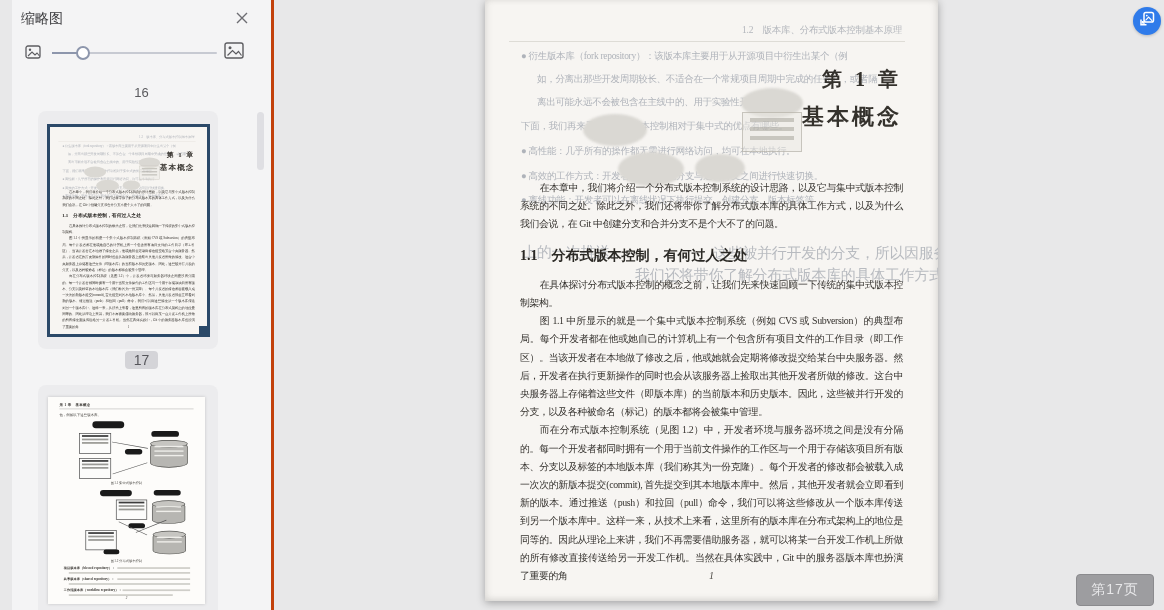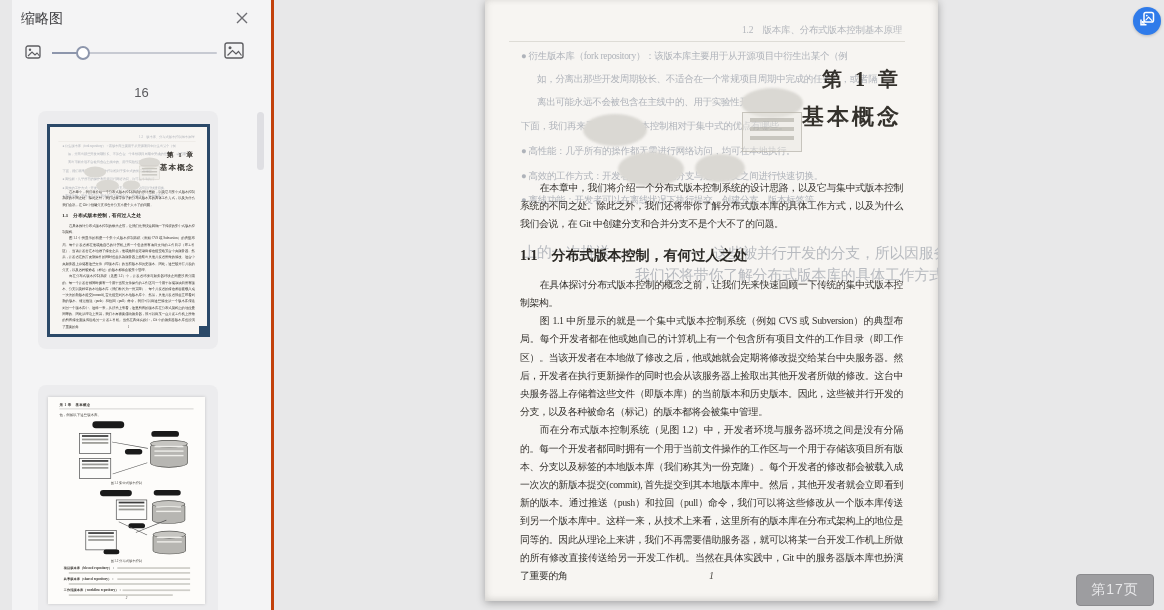--- a/index.html
+++ b/index.html
@@ -164,20 +164,23 @@
             <div class="sec-h">1.1　分布式版本控制，有何过人之处</div>
             <p>在具体探讨分布式版本控制的概念之前，让我们先来快速回顾一下传统的集中式版本控制架构。</p>
             <p>图 1.1 中所显示的就是一个集中式版本控制系统（例如 CVS 或 Subversion）的典型布局。每个开发者都在他或她自己的计算机上有一个包含所有项目文件的工作目录（即工作区）。当该开发者在本地做了修改之后，他或她就会定期将修改提交给某台中央服务器。然后，开发者在执行更新操作的同时也会从该服务器上捡取出其他开发者所做的修改。这台中央服务器上存储着这些文件（即版本库）的当前版本和历史版本。因此，这些被并行开发的分支，以及各种被命名（标记）的版本都将会被集中管理。</p>
             <p>而在分布式版本控制系统（见图 1.2）中，开发者环境与服务器环境之间是没有分隔的。每一个开发者都同时拥有一个用于当前文件操作的工作区与一个用于存储该项目所有版本、分支以及标签的本地版本库（我们称其为一份克隆）。每个开发者的修改都会被载入成一次次的新版本提交(commit), 首先提交到其本地版本库中。然后，其他开发者就会立即看到新的版本。通过推送（push）和拉回（pull）命令，我们可以将这些修改从一个版本库传送到另一个版本库中。这样一来，从技术上来看，这里所有的版本库在分布式架构上的地位是同等的。因此从理论上来讲，我们不再需要借助服务器，就可以将某一台开发工作机上所做的所有修改直接传送给另一开发工作机。当然在具体实践中，Git 中的服务器版本库也扮演了重要的角</p>
           </div>
           <div class="folio">1</div>
         </div>
       </div>
       <div class="corner"></div>
     </div>
+    <div class="lbl-cur">
+      <span>17</span>
+    </div>
 
     <div class="thumb-card card2"></div>
     <div class="t2">
       <div class="mini-scale">
         <div class="p2">
           <div class="p2-head">第 1 章　基本概念</div>
           <div class="p2-rule"></div>
           <div class="p2-lead">色，例如以下这些版本库。</div>
 
           <div class="dg-pill" style="left:128px;top:70px;width:92px;height:20px;"></div>

